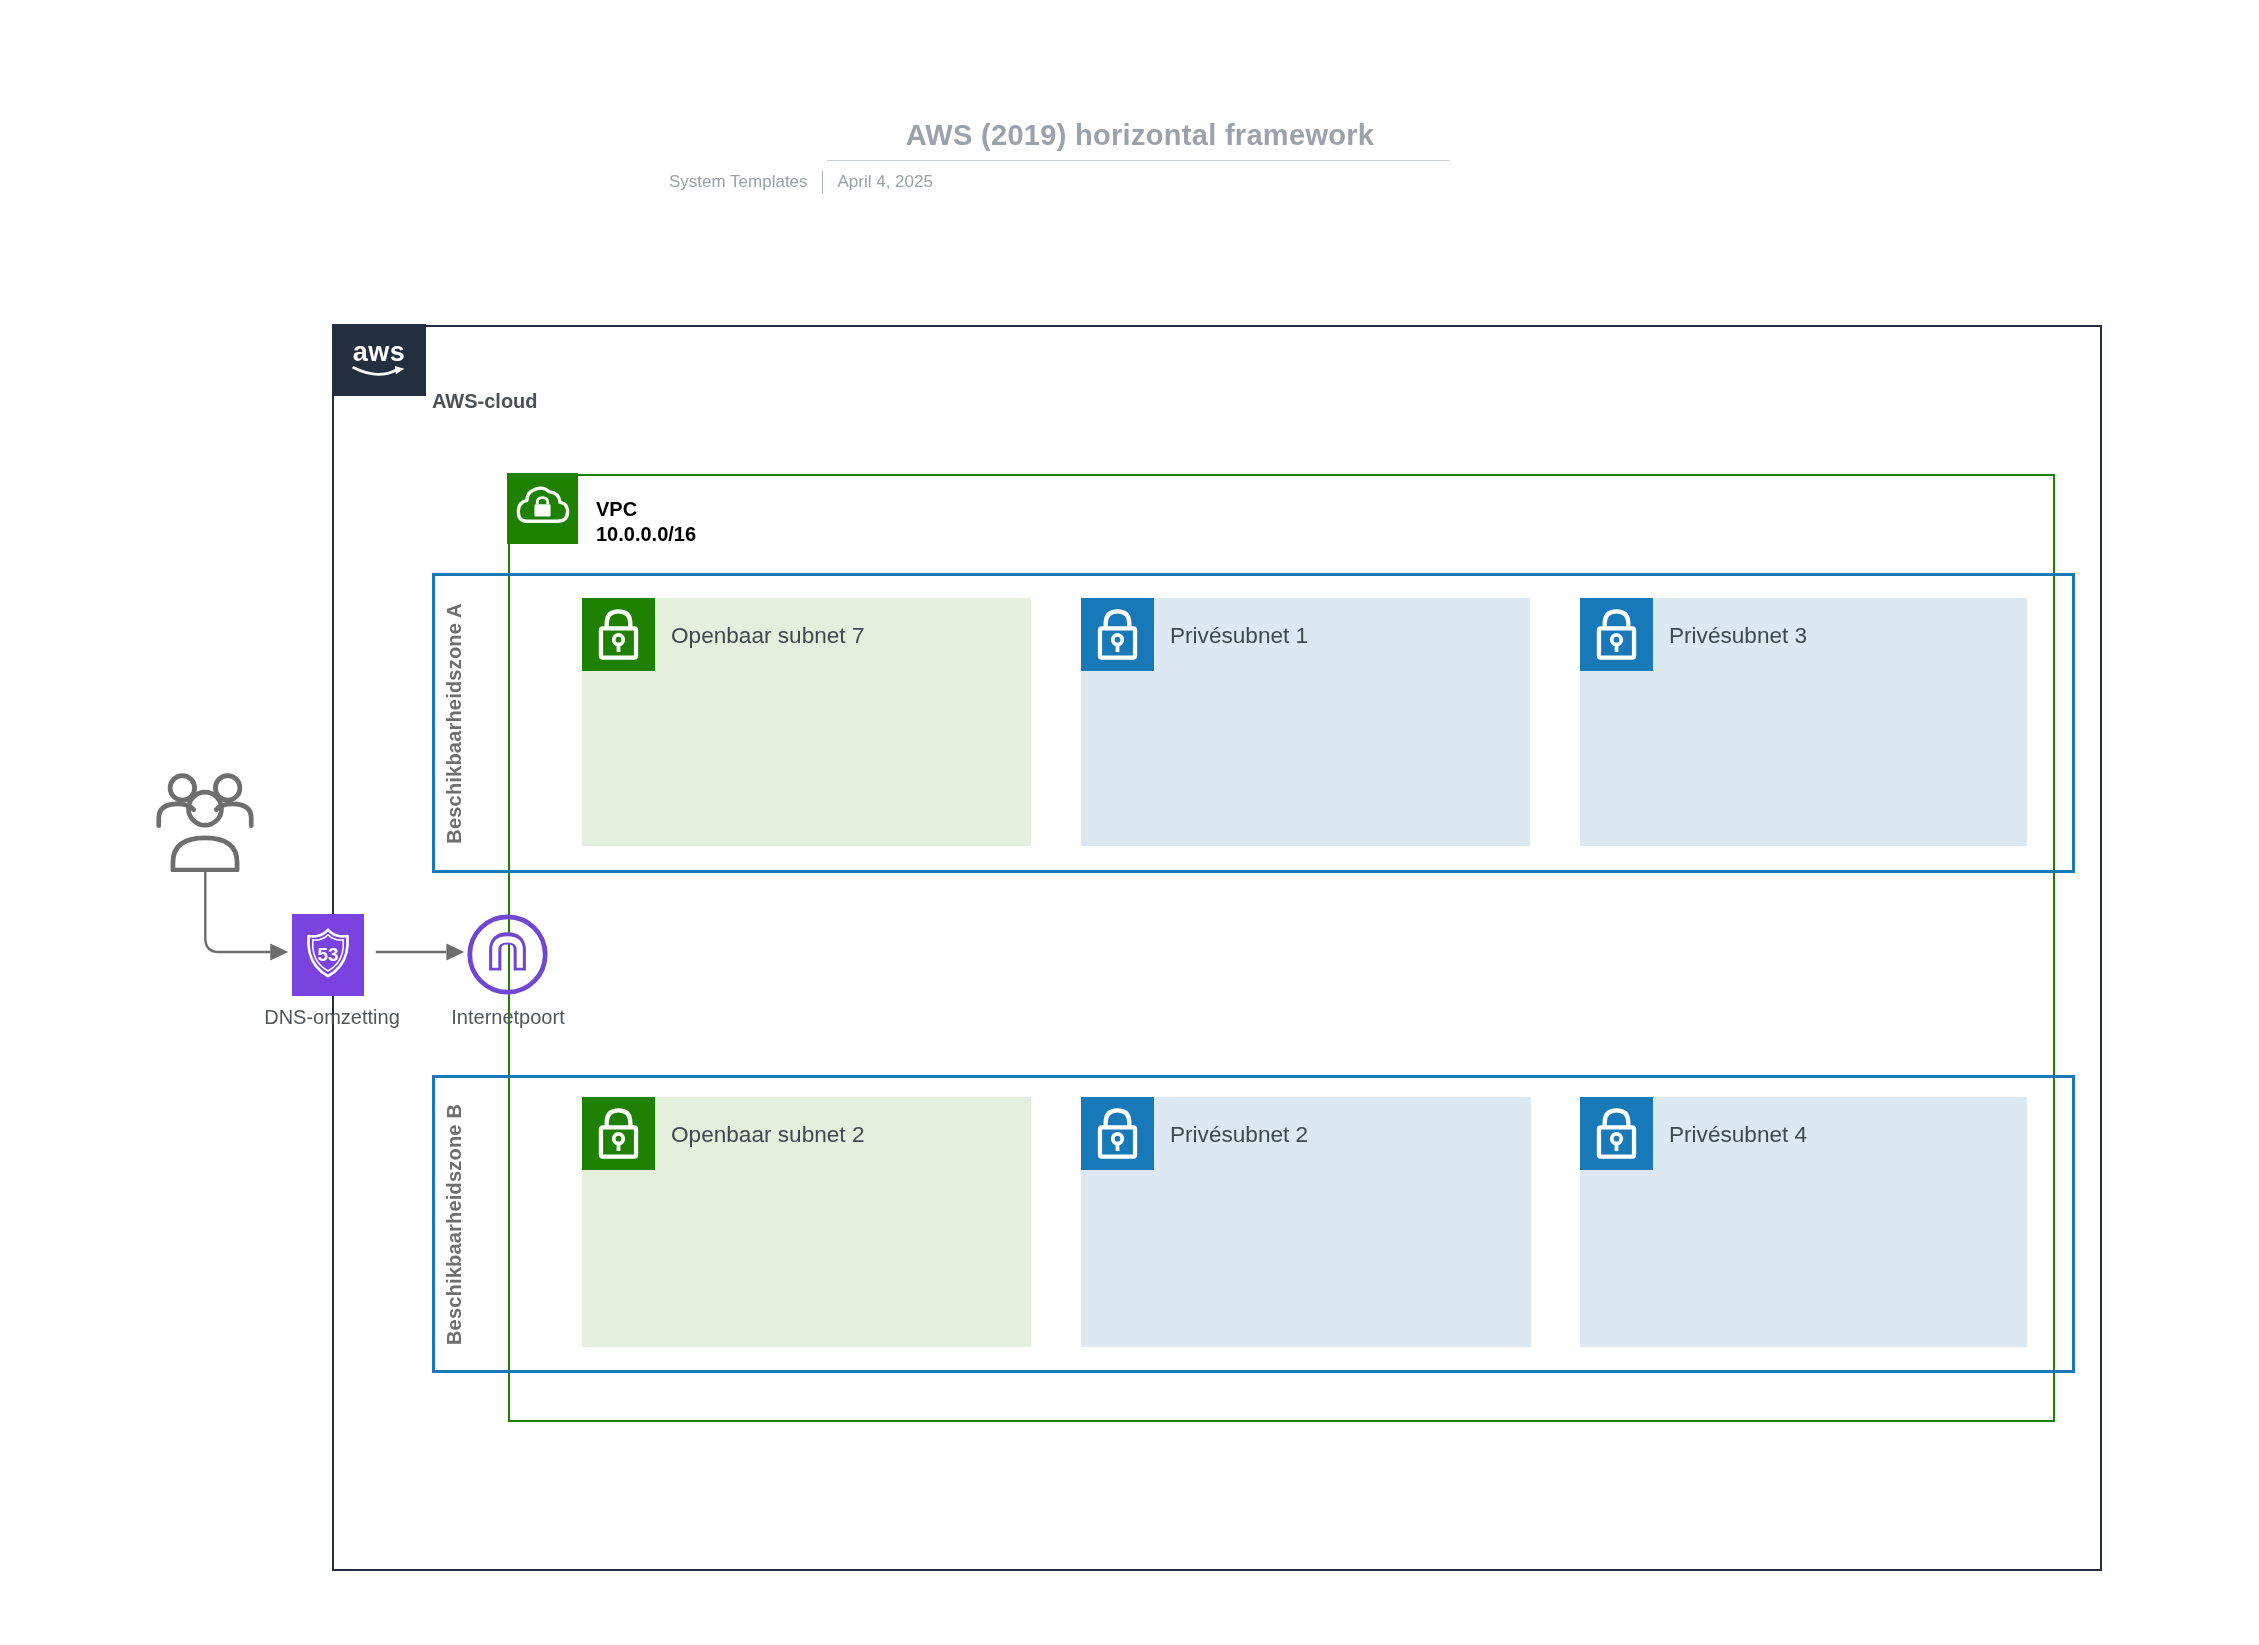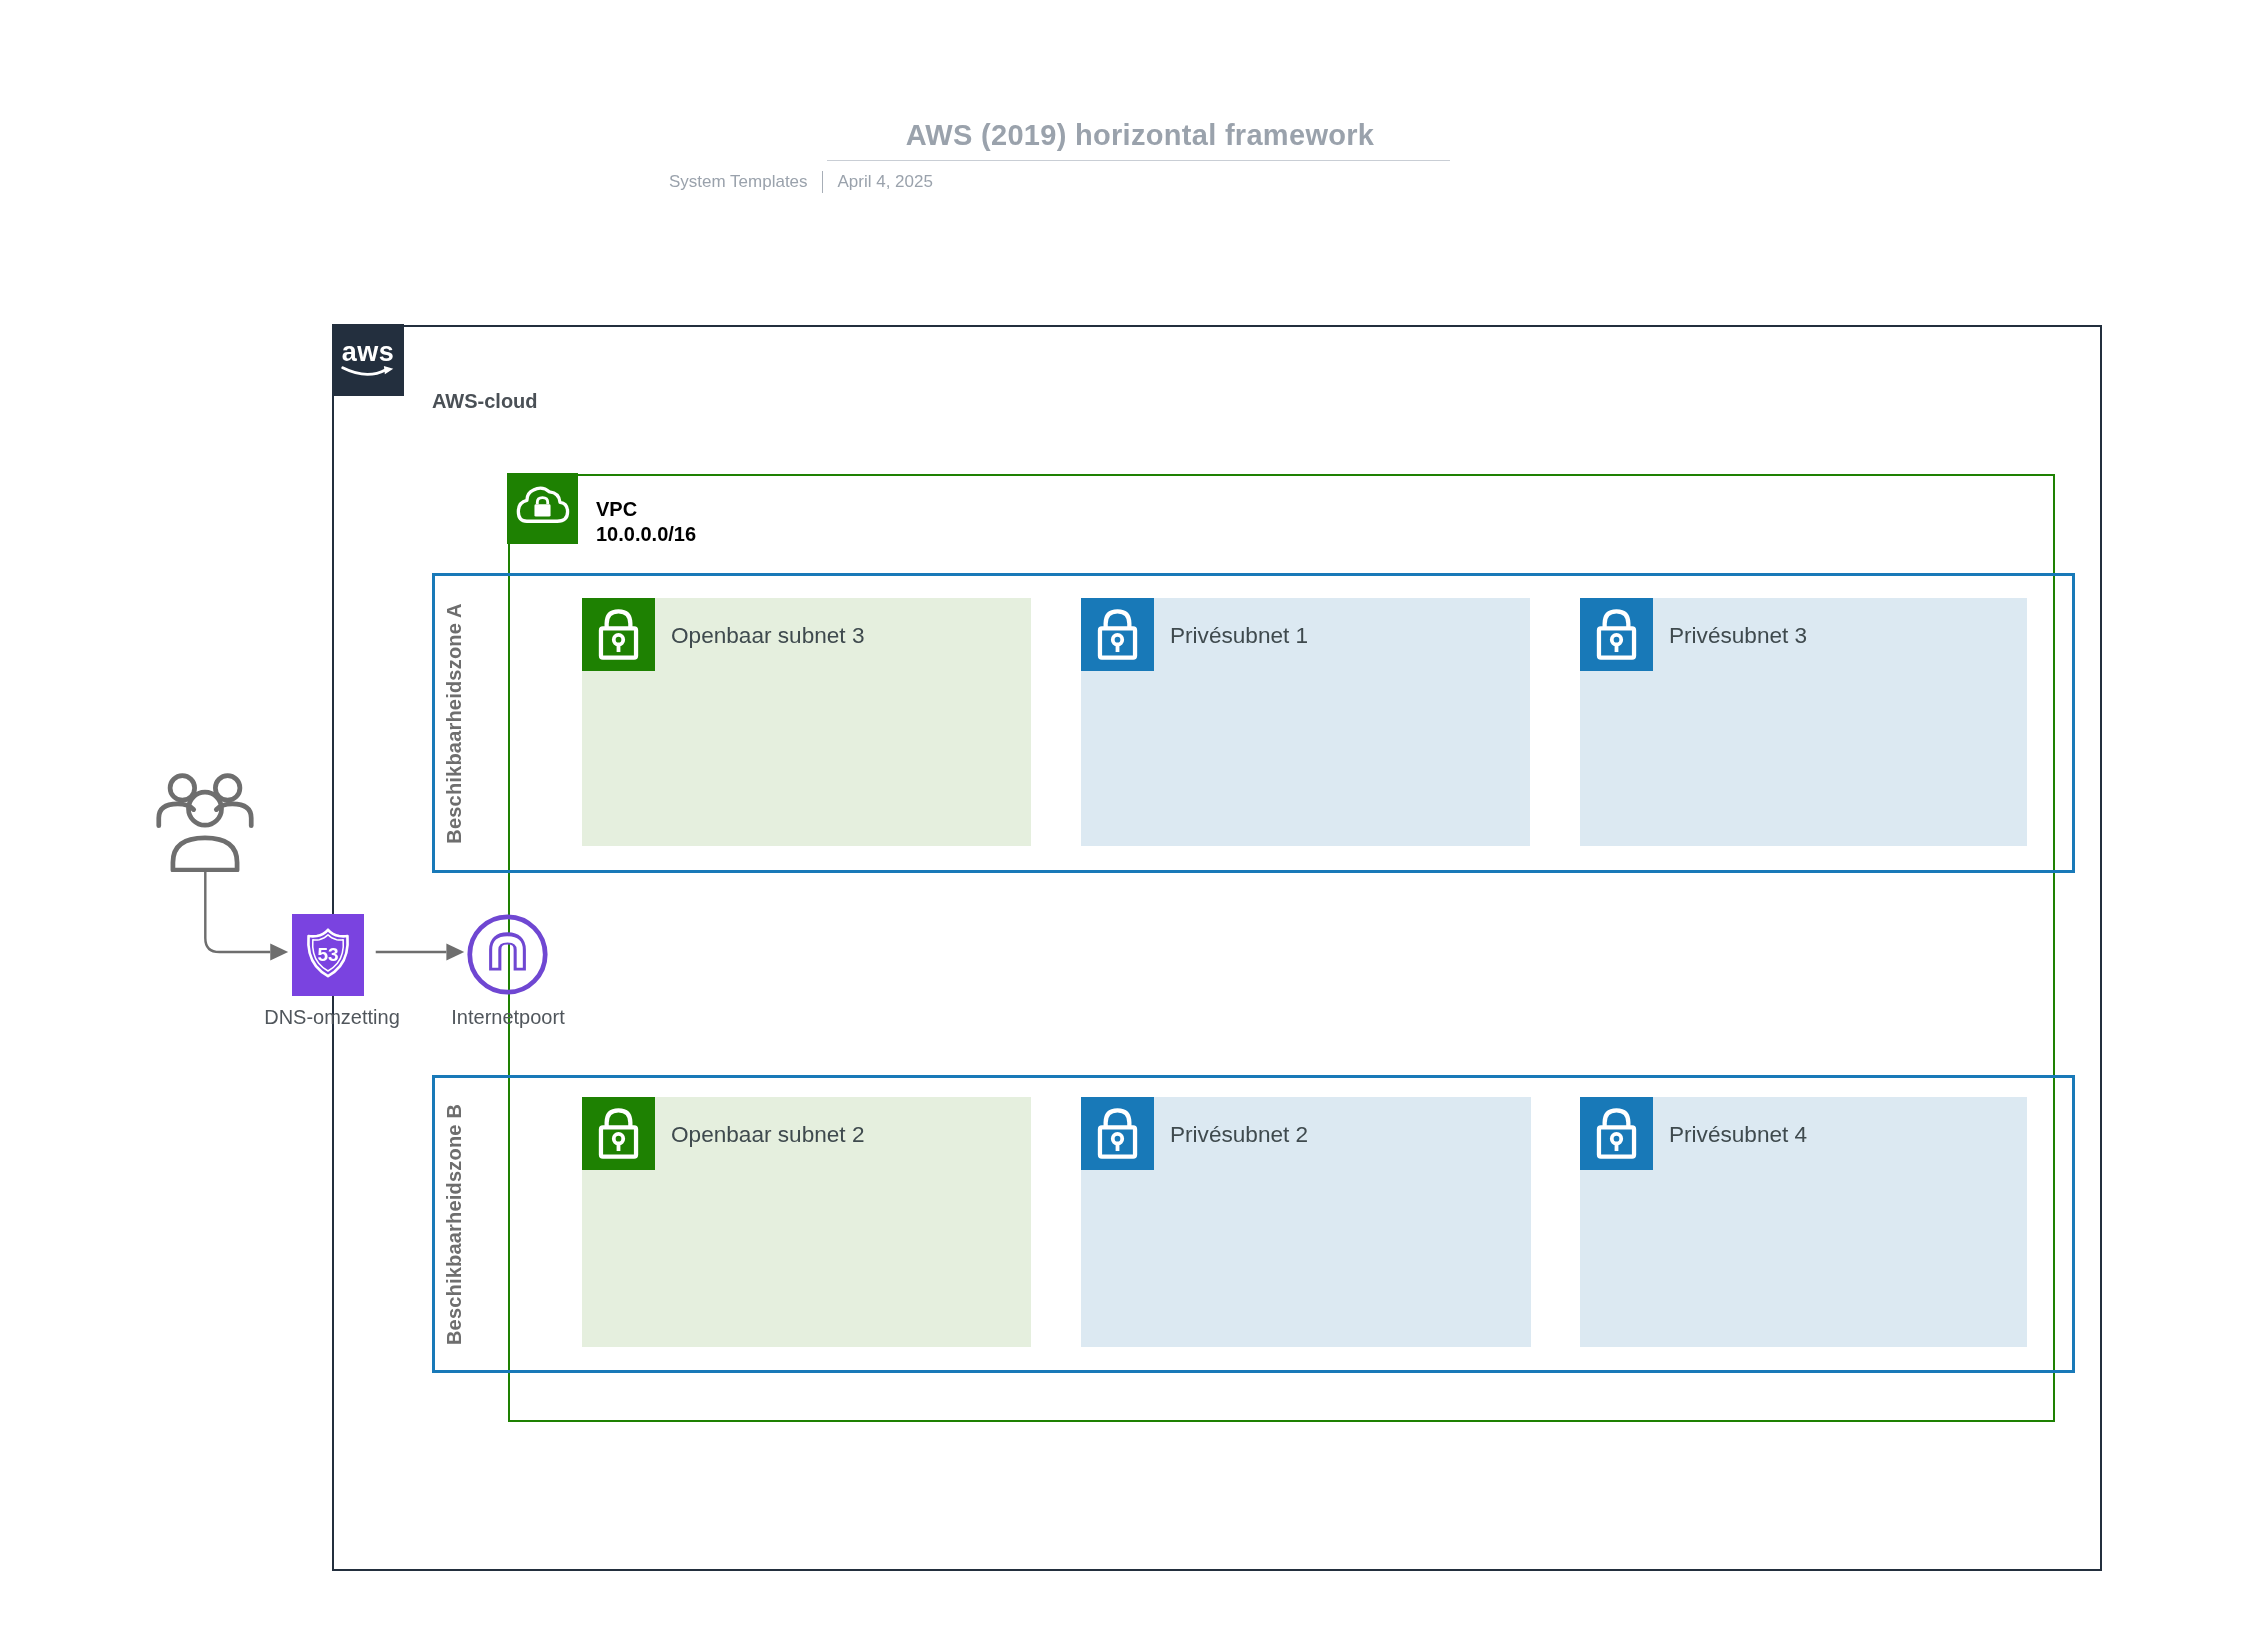--- a/index.html
+++ b/index.html
@@ -12,21 +12,21 @@
   
   .title{left:669px;top:119px;width:942px;text-align:center;
          font-size:29px;font-weight:bold;color:var(--c-title-gray);letter-spacing:0.3px;}
   .title-underline{left:827px;top:160px;width:623px;height:0;border-top:1.9px solid #C9CED5;}
   .subtitle{left:669px;top:171px;width:942px;display:flex;justify-content:flex-start;align-items:center;
             gap:14px;font-size:17px;color:var(--c-title-gray);}
   .subtitle .sep{display:inline-block;width:1.9px;height:21.7px;background:#A7AEB7;}
 
   
   .aws-box{left:332px;top:325px;width:1770px;height:1246px;border:2.8px solid var(--c-aws-dark);box-sizing:border-box;}
-  .aws-logo{left:332px;top:324px;width:72px;height:72px;background:var(--c-aws-dark);z-index:4;
+  .aws-logo{left:332px;top:324px;width:94px;height:72px;background:var(--c-aws-dark);z-index:4;
             display:flex;flex-direction:column;align-items:center;justify-content:center;}
   .aws-logo .word{color:#fff;font-weight:bold;font-size:27px;line-height:24.5px;letter-spacing:0.5px;}
   .aws-label{left:432px;top:348px;font-size:20px;font-weight:bold;color:#4A5056;margin-top:42px;}
 
   .vpc-box{left:508px;top:474px;width:1547px;height:948px;border:2.8px solid var(--c-vpc-green);box-sizing:border-box;}
   .vpc-icon{left:507px;top:473px;width:71px;height:71px;background:var(--c-vpc-green);z-index:4;
             display:flex;align-items:center;justify-content:center;}
   .vpc-label{left:596px;top:497px;font-size:20px;font-weight:bold;color:#000000;line-height:25.4px;}
 
   .zone{border:3.8px solid var(--c-zone-blue);box-sizing:border-box;background:transparent;}
@@ -151,21 +151,21 @@
     <div class="lock-badge public">
       <svg width="73" height="73" viewBox="0 0 77 77">
           <g fill="none" stroke="#FFFFFF">
         <path stroke-width="4.5" d="M26,32 L26,27 Q26,14 38.5,14 Q51,14 51,27 L51,32"></path>
         <rect x="20" y="32" width="37" height="31" rx="2" stroke-width="4.5"></rect>
         <circle cx="38.5" cy="44" r="5" stroke-width="4"></circle>
         <line x1="38.5" y1="49" x2="38.5" y2="57" stroke-width="4"></line>
       </g>
         </svg>
     </div>
-    <div class="subnet-label">Openbaar subnet 3</div>
+    <div class="subnet-label">Openbaar subnet 7</div>
   </div>
 
   <div class="subnet private sn-a2">
     <div class="lock-badge private">
       <svg width="73" height="73" viewBox="0 0 77 77">
           <g fill="none" stroke="#FFFFFF">
         <path stroke-width="4.5" d="M26,32 L26,27 Q26,14 38.5,14 Q51,14 51,27 L51,32"></path>
         <rect x="20" y="32" width="37" height="31" rx="2" stroke-width="4.5"></rect>
         <circle cx="38.5" cy="44" r="5" stroke-width="4"></circle>
         <line x1="38.5" y1="49" x2="38.5" y2="57" stroke-width="4"></line>

